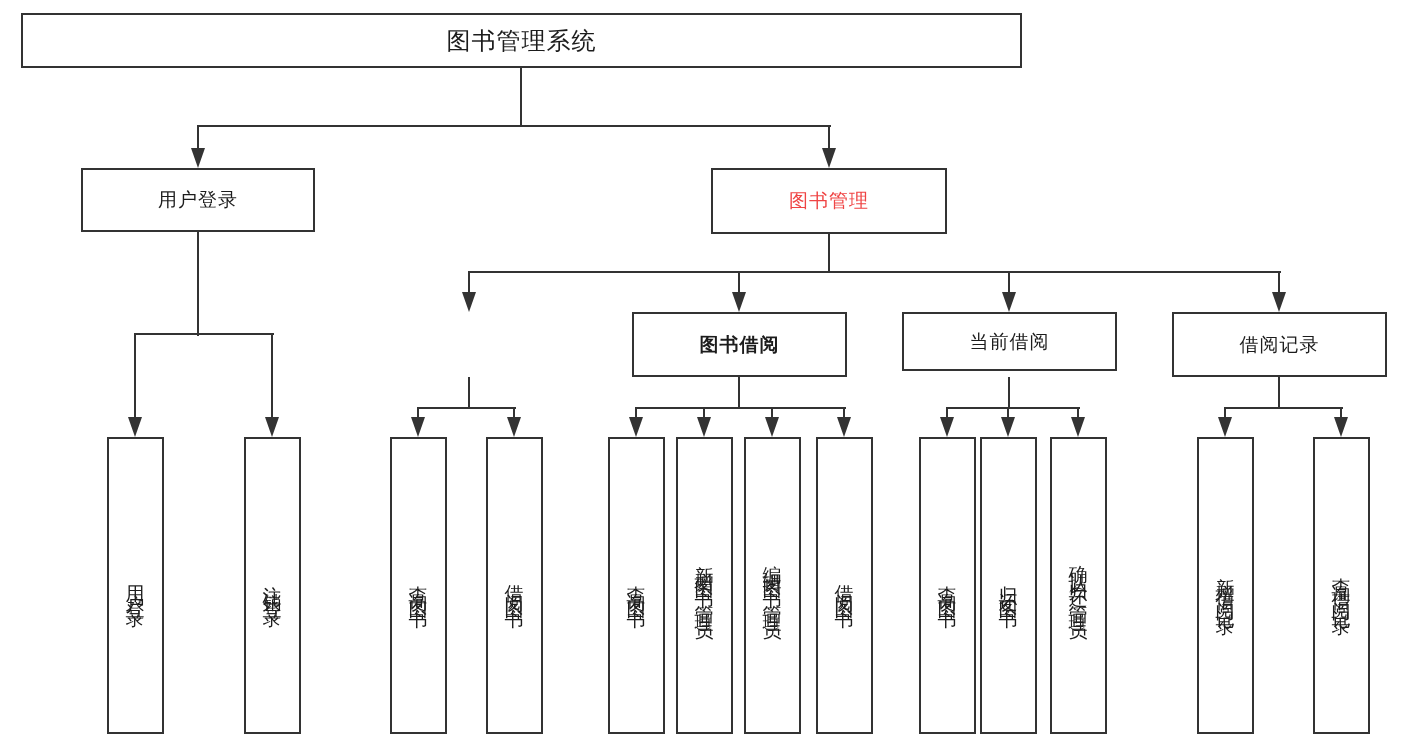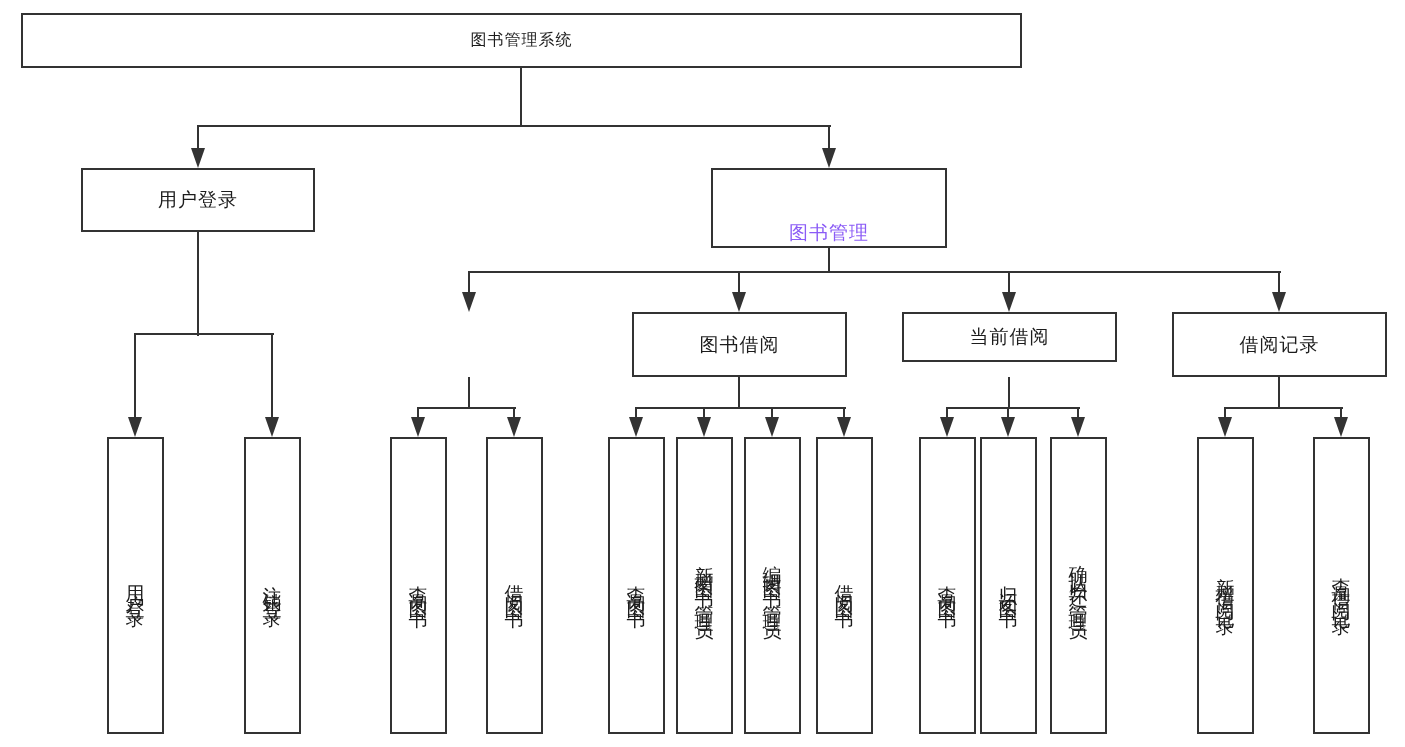--- a/index.html
+++ b/index.html
@@ -6,21 +6,21 @@
   #stage {
     position:relative; width:1405px; height:747px; background:#ffffff;
     font-family:"Liberation Sans","DejaVu Sans",sans-serif; overflow:hidden;
   }
   .node {
     position:absolute; box-sizing:border-box; border:2px solid #333333;
     background:#ffffff; display:flex; align-items:center; justify-content:center;
     color:#1c1c1c;
   }
   .node .lbl { font-size:19px; letter-spacing:1px; white-space:nowrap; }
-  .node.lv0 .lbl { font-size:16px; }
+  .node.lv0 .lbl { font-size:24px; }
   .node.v .lbl {
     writing-mode:vertical-rl; text-orientation:mixed;
     letter-spacing:8px; white-space:normal; line-height:1;
   }
   .cline { position:absolute; background:#333333; }
   .arrow {
     position:absolute; width:0; height:0;
     border-left:7px solid transparent; border-right:7px solid transparent;
     border-top:20px solid #333333;
   }
@@ -85,27 +85,27 @@
     <div class="arrow" style="left: 1001px; top: 417px; border-top-color: rgb(51, 51, 51);"></div>
     <div class="arrow" style="left: 1071px; top: 417px; border-top-color: rgb(51, 51, 51);"></div>
     <div class="arrow" style="left: 1218px; top: 417px; border-top-color: rgb(51, 51, 51);"></div>
     <div class="arrow" style="left: 1334px; top: 417px; border-top-color: rgb(51, 51, 51);"></div>
     <div class="node lv0" style="left: 21px; top: 13px; width: 1001px; height: 55px; border-color: rgb(51, 51, 51); color: rgb(28, 28, 28);">
       <span class="lbl">图书管理系统</span>
     </div>
     <div class="node lv1" style="left: 81px; top: 168px; width: 234px; height: 64px; border-color: rgb(51, 51, 51); color: rgb(28, 28, 28);">
       <span class="lbl">用户登录</span>
     </div>
-    <div class="node lv1" style="left: 711px; top: 168px; width: 236px; height: 80px; border-color: rgb(51, 51, 51); color: #8b5cf6; align-items: flex-end;">
+    <div class="node lv1" style="left: 711px; top: 168px; width: 236px; height: 66px; border-color: rgb(51, 51, 51); color: #ef4444;">
       <span class="lbl">图书管理</span>
     </div>
-    <div class="node lv2" style="left: 632px; top: 312px; width: 215px; height: 65px; border-color: rgb(51, 51, 51); color: rgb(28, 28, 28);">
+    <div class="node lv2" style="left: 632px; top: 312px; width: 215px; height: 65px; border-color: rgb(51, 51, 51); color: rgb(28, 28, 28); font-weight: bold;">
       <span class="lbl">图书借阅</span>
     </div>
-    <div class="node lv2" style="left: 902px; top: 312px; width: 215px; height: 50px; border-color: rgb(51, 51, 51); color: rgb(28, 28, 28);">
+    <div class="node lv2" style="left: 902px; top: 312px; width: 215px; height: 59px; border-color: rgb(51, 51, 51); color: rgb(28, 28, 28);">
       <span class="lbl">当前借阅</span>
     </div>
     <div class="node lv2" style="left: 1172px; top: 312px; width: 215px; height: 65px; border-color: rgb(51, 51, 51); color: rgb(28, 28, 28);">
       <span class="lbl">借阅记录</span>
     </div>
     <div class="node v" style="left: 107px; top: 437px; width: 57px; height: 297px; border-color: rgb(51, 51, 51); color: rgb(28, 28, 28);">
       <span class="lbl">用户登录</span>
     </div>
     <div class="node v" style="left: 244px; top: 437px; width: 57px; height: 297px; border-color: rgb(51, 51, 51); color: rgb(28, 28, 28);">
       <span class="lbl">注销登录</span>

